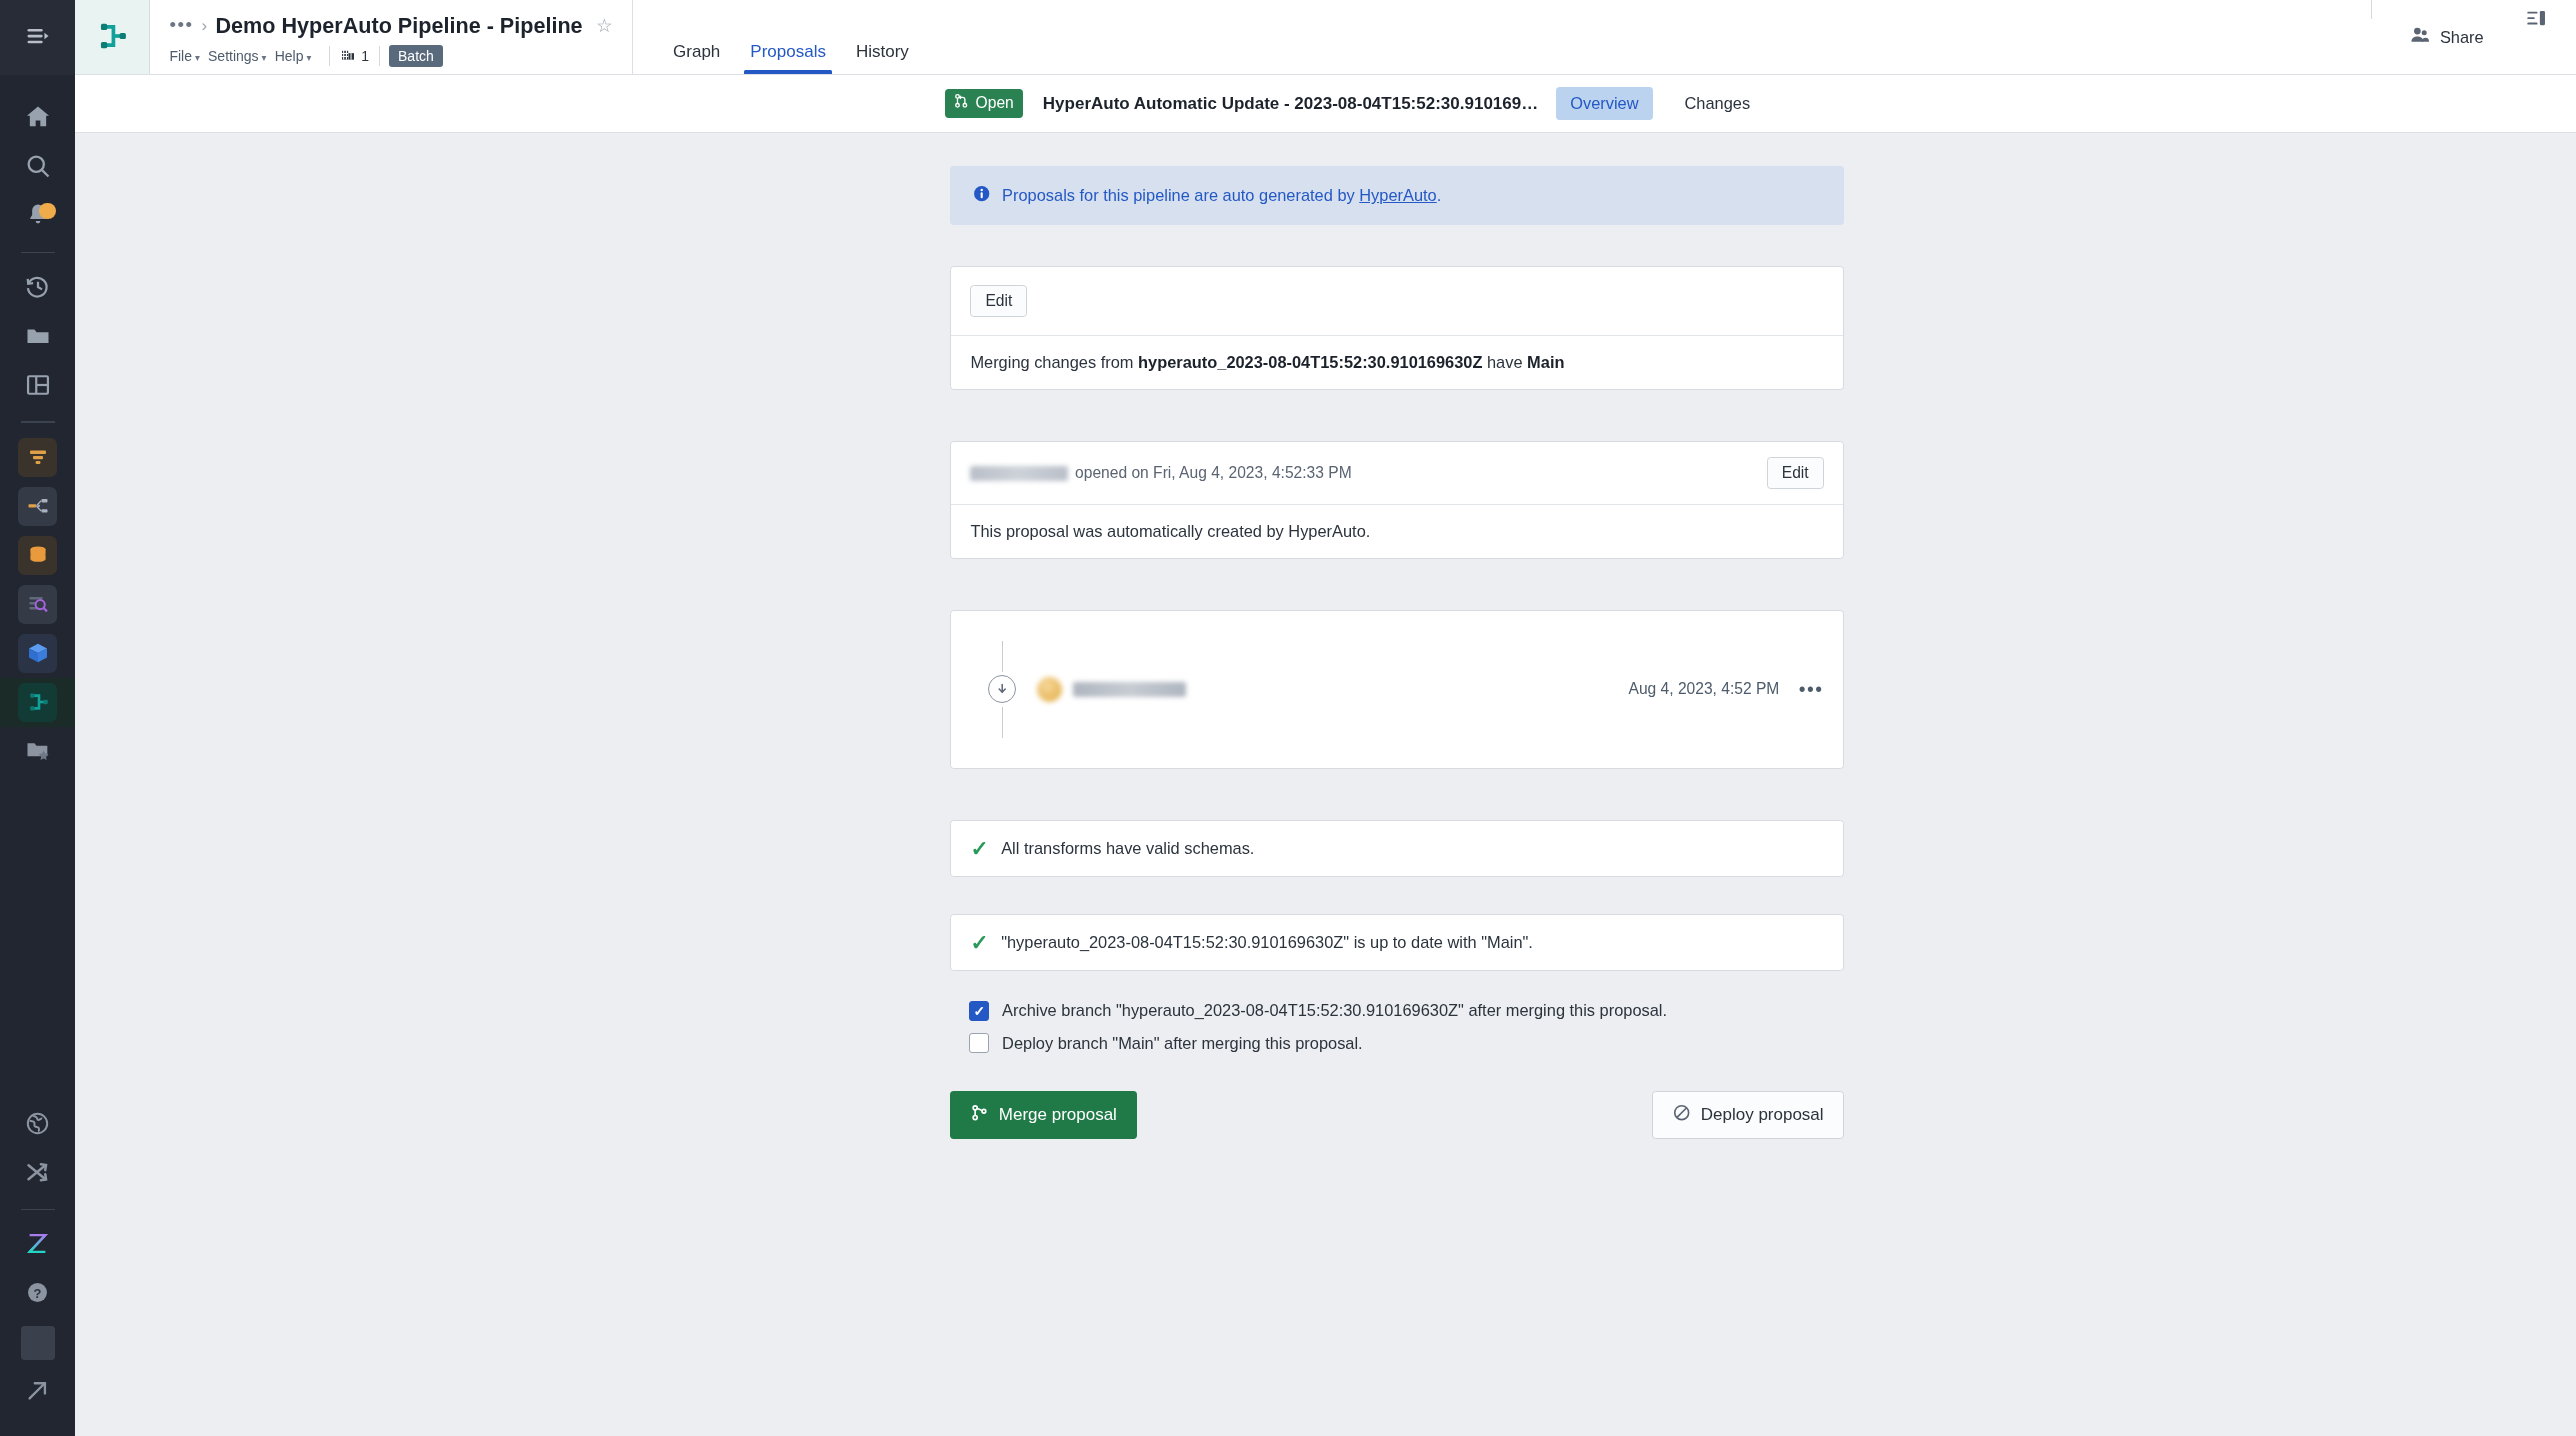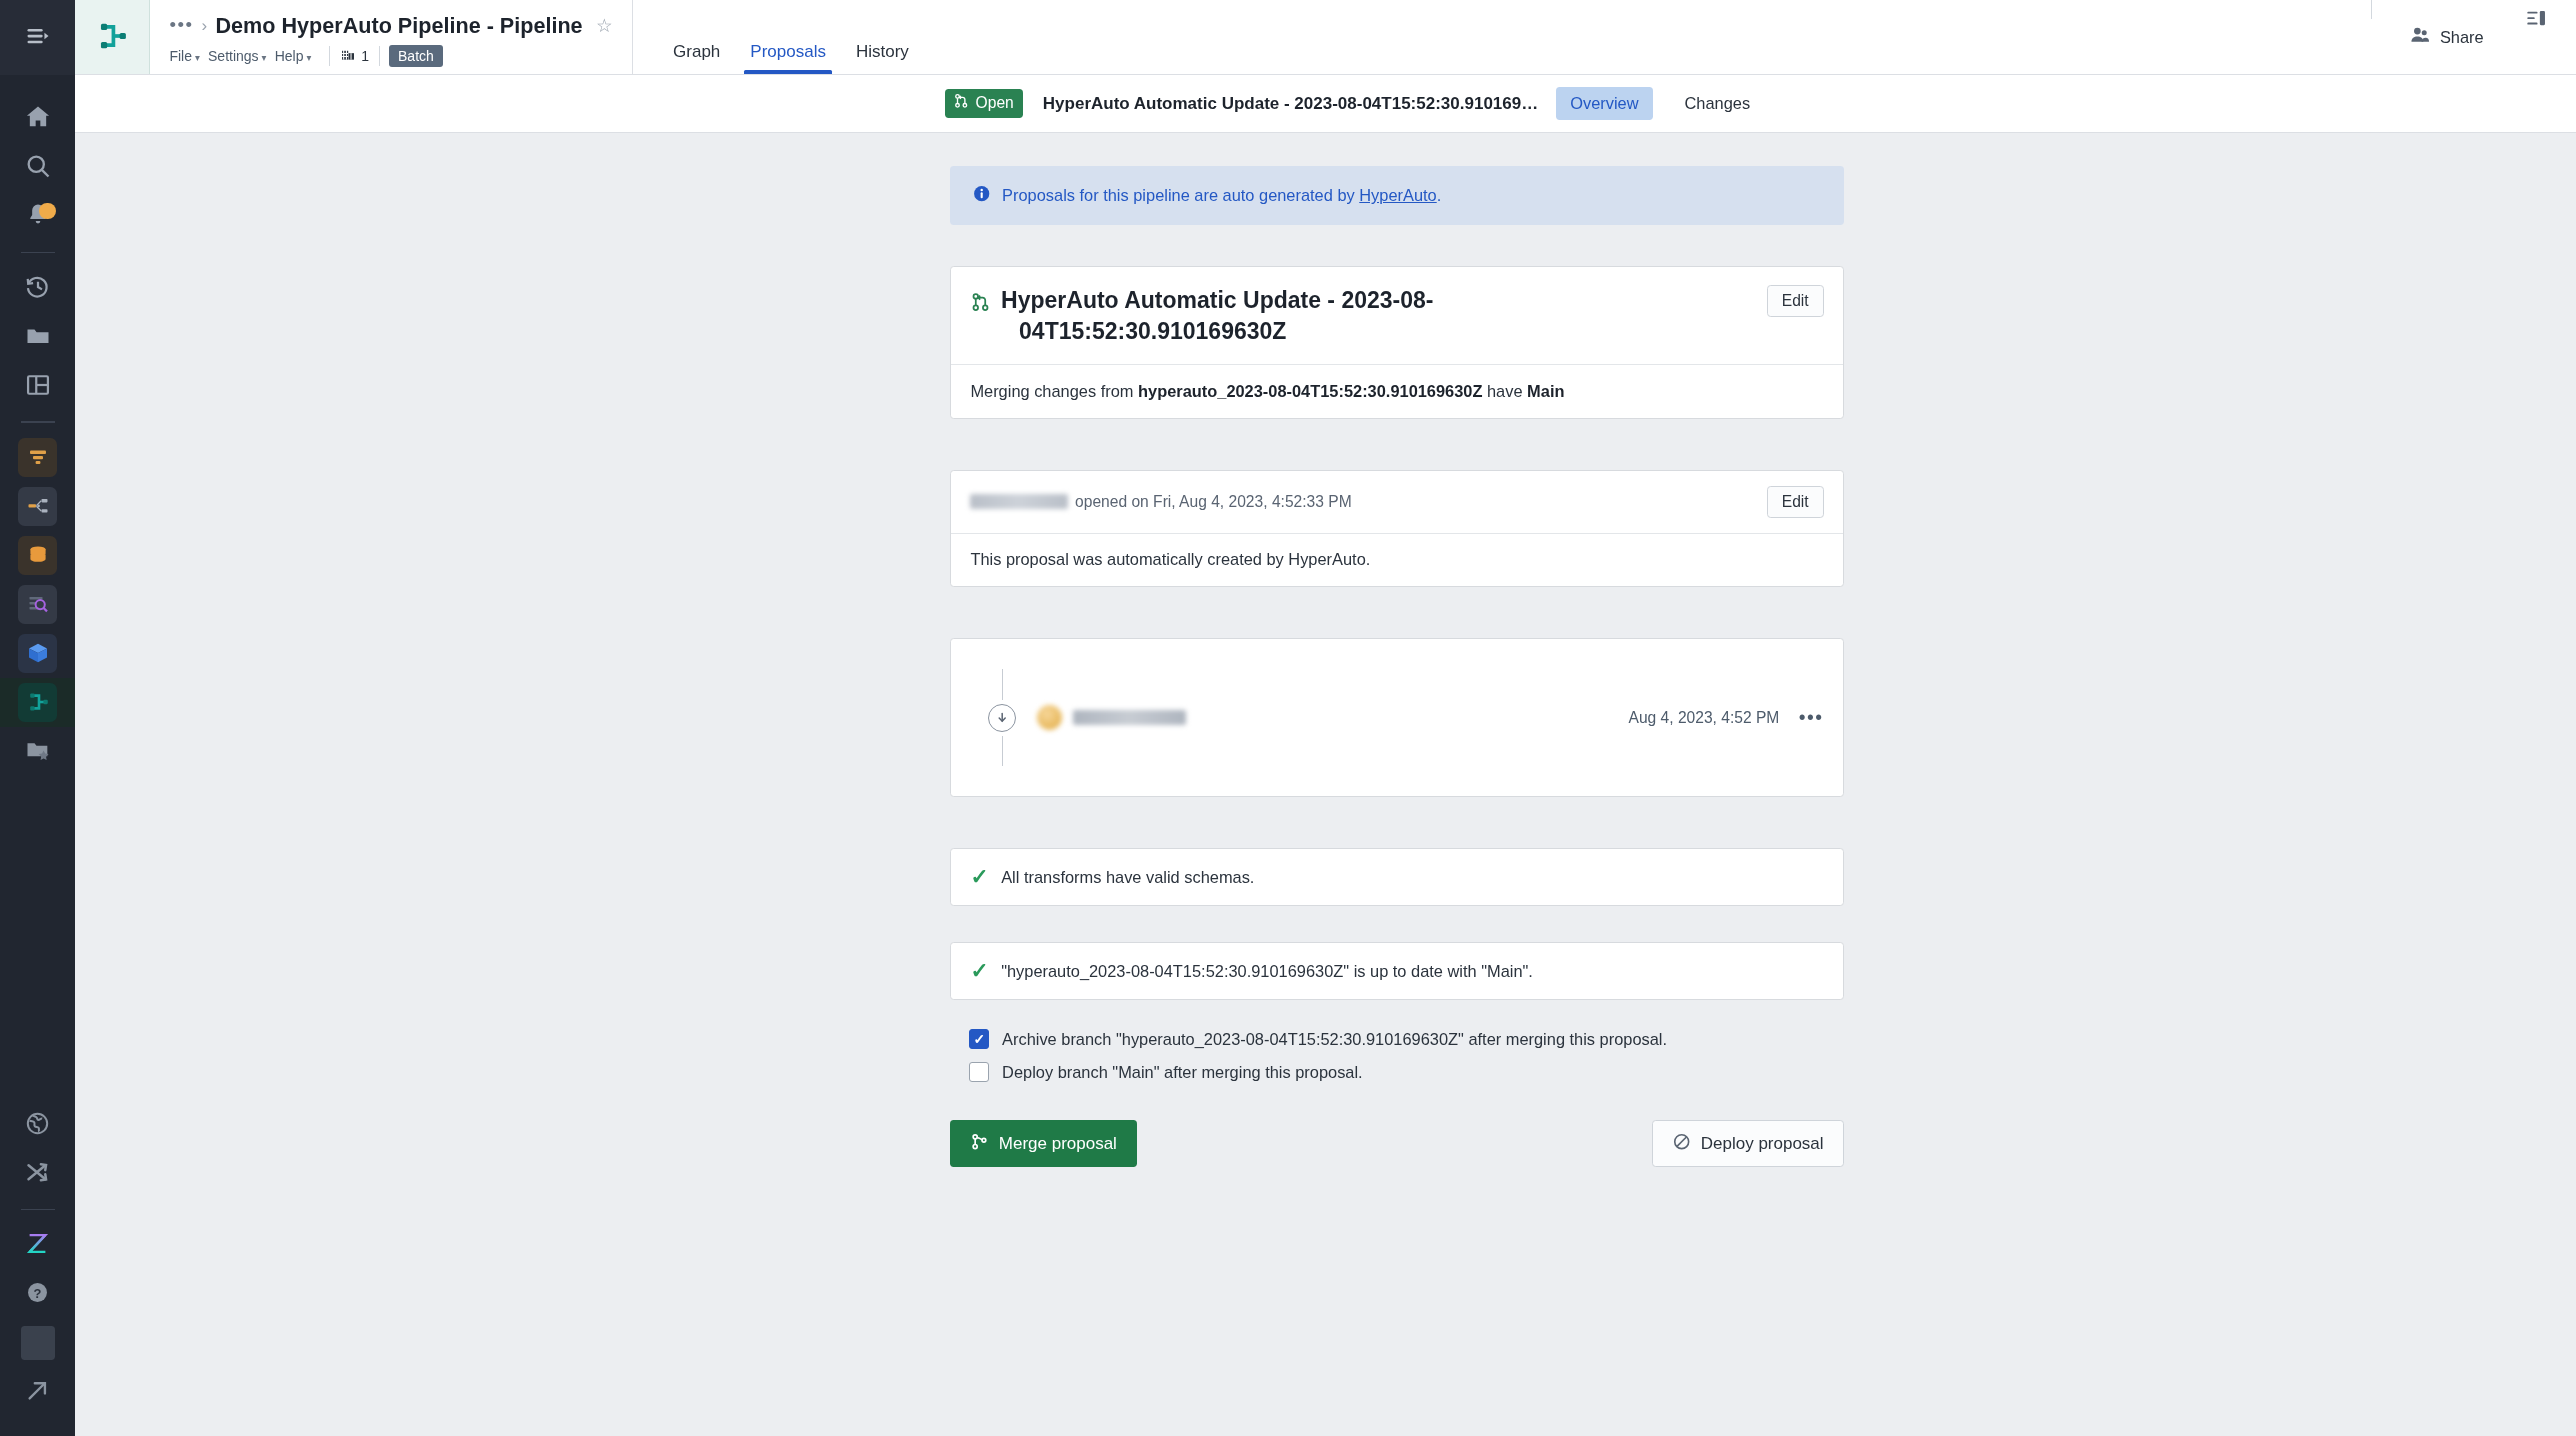--- a/index.html
+++ b/index.html
@@ -568,36 +568,20 @@
               <circle cx="12" cy="12" r="9.4" fill="#2458c4"></circle>
               <circle cx="12" cy="7.4" r="1.5" fill="#ffffff"></circle>
               <rect x="10.7" y="10.2" width="2.6" height="7.4" rx="1.2" fill="#ffffff"></rect>
             </svg>
           </span>
           <span><span>Proposals for this pipeline are auto generated by </span><a href="#">HyperAuto</a><span>.</span></span>
         </div>
 
         <div class="card">
           <div class="card-head">
-            <div class="prop-title">
-              <span style="flex:0 0 auto;padding-top:4.5px;">
-                <svg width="21" height="21" viewBox="0 0 24 24" fill="none" stroke="#2a8252" stroke-width="2">
-                  <circle cx="6.6" cy="18" r="2.6"></circle>
-                    <circle cx="17.4" cy="18" r="2.6"></circle>
-                  <circle cx="6.6" cy="5" r="2.6"></circle>
-                  <path d="M6.6 7.6 v7.8"></path>
-                  <path d="M17.4 15.4 V9.4 a3 3 0 0 0-3-3 h-4.4"></path>
-                  <polyline points="11.6,4.2 9.4,6.4 11.6,8.6"></polyline>
-                </svg>
-              </span>
-              <span class="t-text">
-                  <span style="display: block;">HyperAuto Automatic Update - 2023-08-</span>
-                  <span style="display: block; padding-left: 18px;">04T15:52:30.910169630Z</span>
-                </span>
-            </div>
             <span class="edit-btn">Edit</span>
           </div>
           <div class="card-sep"></div>
           <div class="card-body"><span>Merging changes from </span><b>hyperauto_2023-08-04T15:52:30.910169630Z</b><span> have </span><b>Main</b></div>
         </div>
 
         <div class="card-gap"></div>
 
         <div class="card">
           <div class="meta-head">

